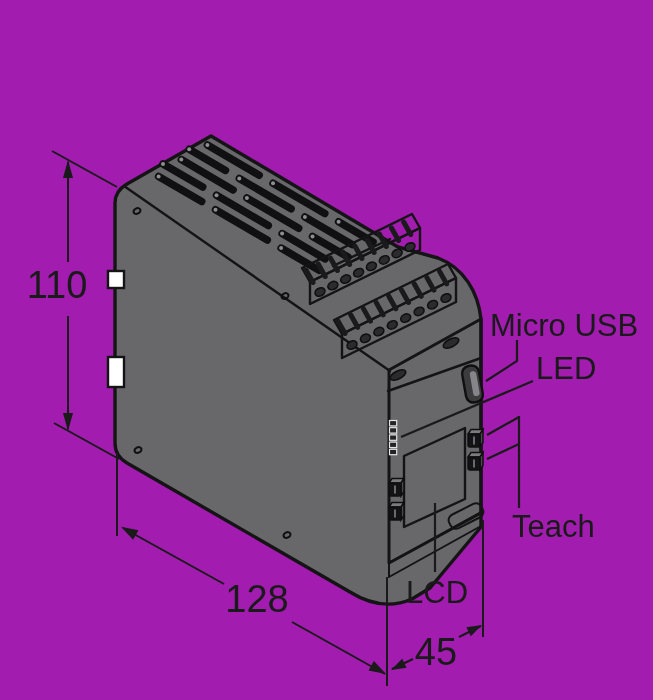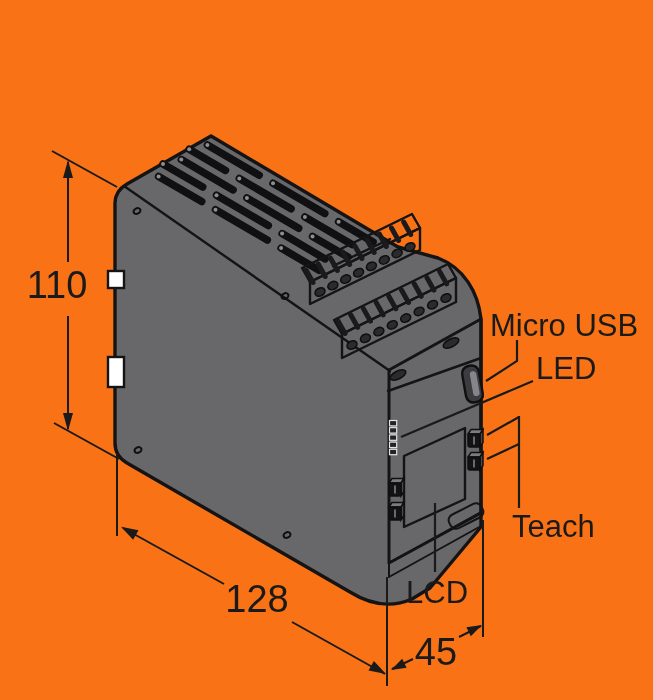--- a/index.html
+++ b/index.html
@@ -1,16 +1,16 @@
 <!DOCTYPE html>
 <html><head>
 <meta charset="utf-8">
 <style>
   html,body{margin:0;padding:0;background:#ffffff;}
-  .page{width:653px;height:700px;position:relative;background:#f97316;overflow:hidden;
+  .page{width:653px;height:700px;position:relative;background:#a21caf;overflow:hidden;
         font-family:"Liberation Sans", sans-serif;}
   svg{display:block;}
   .outline{stroke:#141414;stroke-linejoin:round;fill:none;}
   .sil{stroke:#141414;stroke-width:3.4;stroke-linejoin:round;}
   .edge{stroke:#141414;stroke-width:2.4;fill:none;stroke-linecap:round;}
   .vent{stroke:#101012;stroke-width:7.5;stroke-linecap:round;}
   .ventdot{fill:#8e8e91;}
   .hole{fill:#2b2b2d;stroke:#0f0f0f;stroke-width:1.6;}
   .rivet{fill:none;stroke:#0f0f0f;stroke-width:2;}
   .combslot{stroke:#1a1a1c;stroke-width:5;stroke-linecap:round;}

